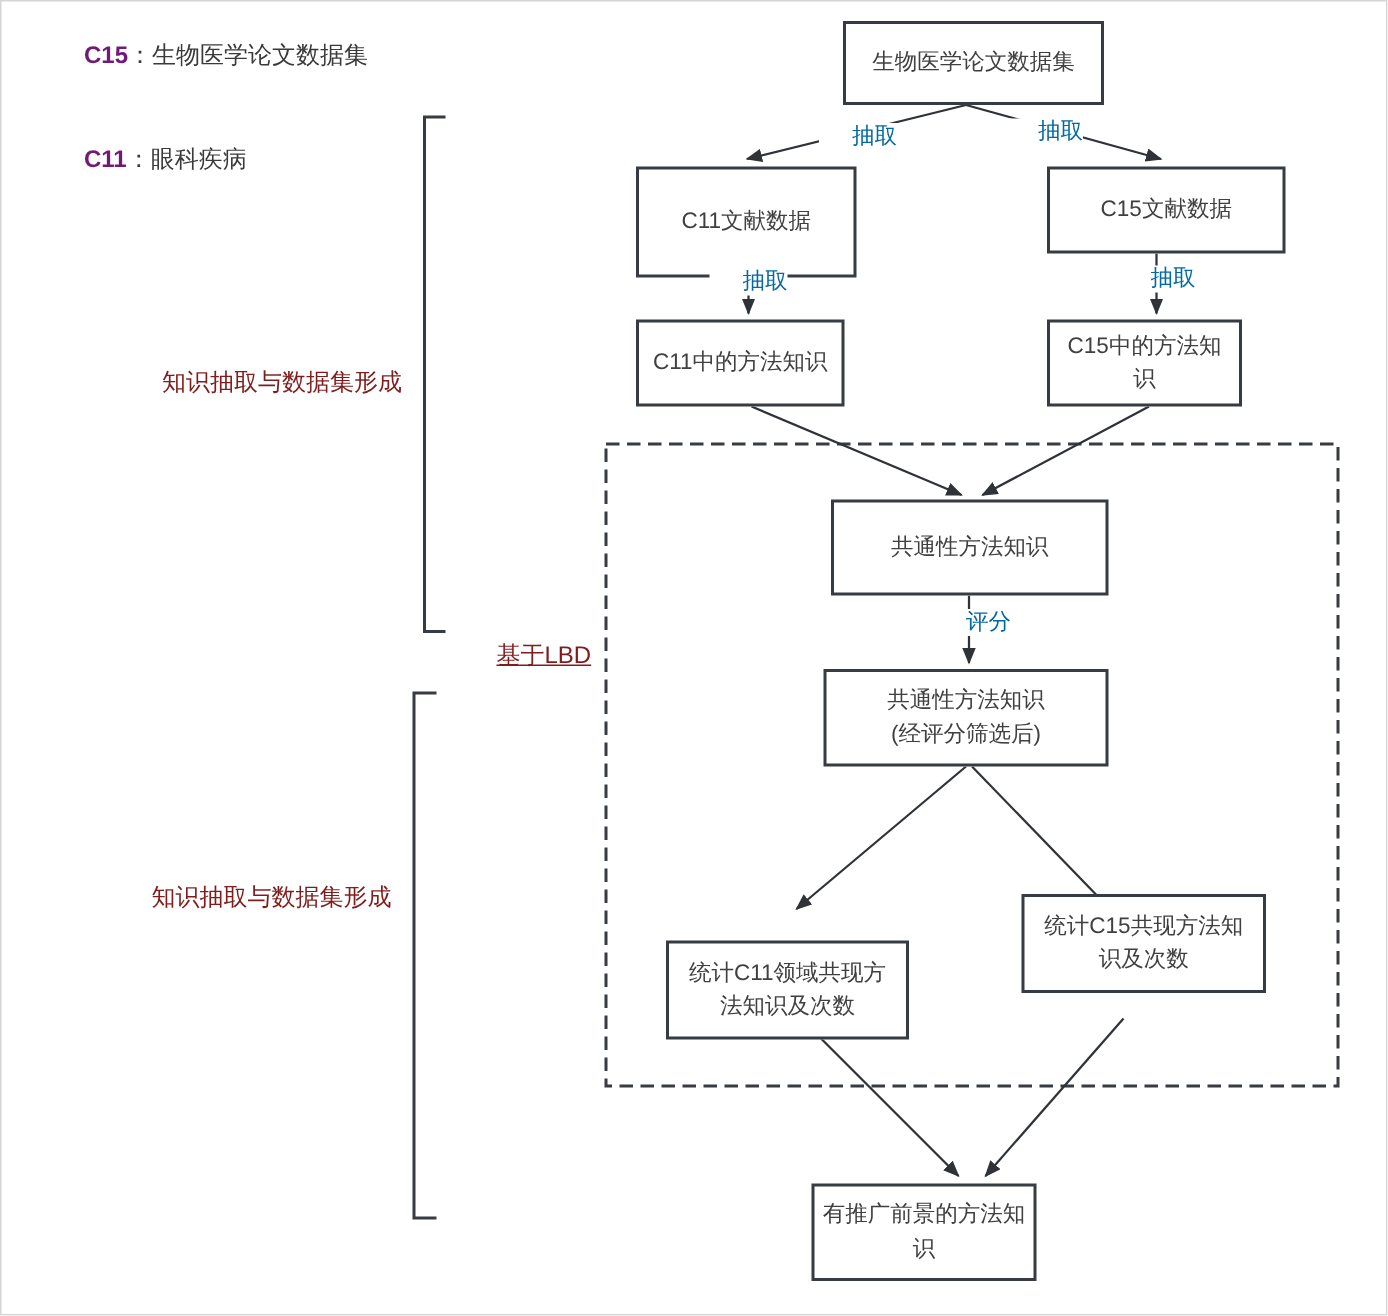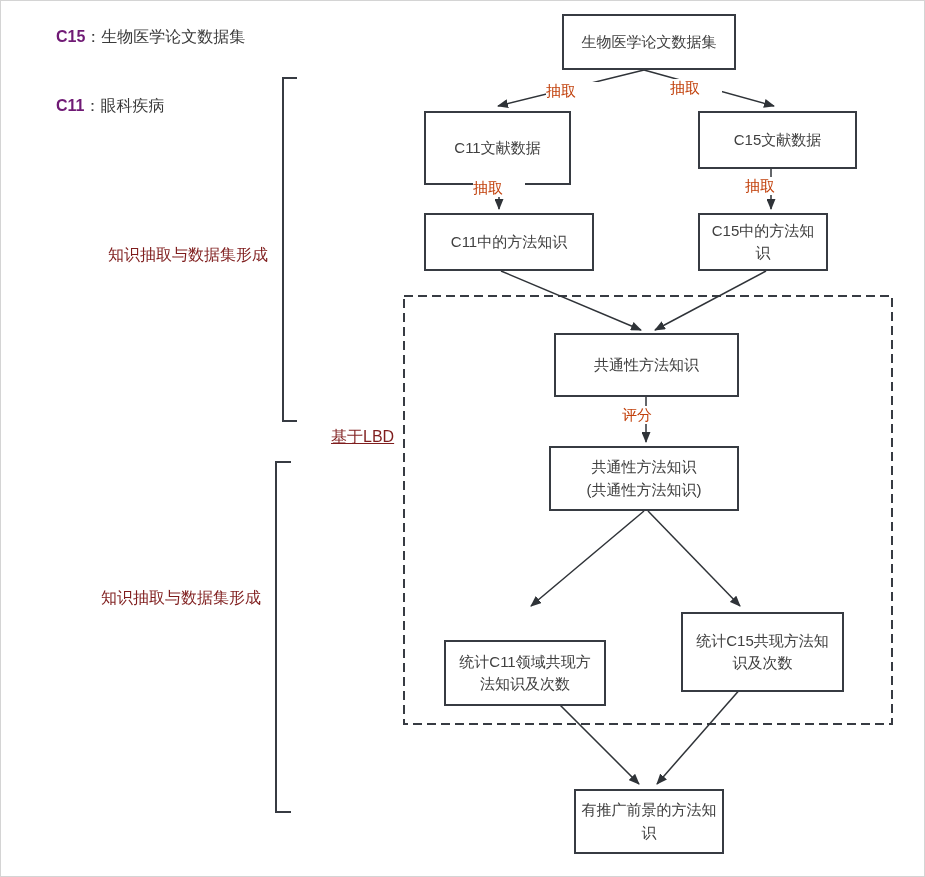--- a/index.html
+++ b/index.html
@@ -19,23 +19,23 @@
     border:2px solid #373b42;
     box-sizing:border-box;
     display:flex;flex-direction:column;
     align-items:center;justify-content:center;
     text-align:center;
     font-size:15px;color:#404040;line-height:1.5;
     padding:2px 8px;
   }
   .edge-label{
     position:absolute;
-    width:52px;text-align:left;
+    width:52px;text-align:right;
     background:#ffffff;
-    font-size:15px;color:#c2410c;
+    font-size:15px;color:#0369a1;
     line-height:1.2;
   }
   .legend-item{
     position:absolute;left:55px;
     font-size:16px;color:#3a3a3a;
     white-space:nowrap;
   }
   .legend-item .code{font-weight:bold;color:#701a75;}
   .stage-label{
     position:absolute;
@@ -89,46 +89,46 @@
   </div>
 
   <div class="node" style="left:423px;top:110px;width:147px;height:74px;">
     <span>C11文献数据</span>
   </div>
 
   <div class="node" style="left:697px;top:110px;width:159px;height:58px;">
     <span>C15文献数据</span>
   </div>
 
-  <div class="node" style="left:423px;top:212px;width:170px;height:58px;padding:2px 4px;">
+  <div class="node" style="left:423px;top:212px;width:139px;height:58px;padding:2px 4px;">
     <span>C11中的方法知识</span>
   </div>
 
   <div class="node" style="left:697px;top:212px;width:130px;height:58px;padding:2px 10px;">
     <span>C15中的方法知识</span>
   </div>
 
   <div class="node" style="left:553px;top:332px;width:185px;height:64px;">
     <span>共通性方法知识</span>
   </div>
 
   <div class="node" style="left:548px;top:445px;width:190px;height:65px;">
     <span>共通性方法知识</span>
-    <span>(共通性方法知识)</span>
+    <span>(经评分筛选后)</span>
   </div>
 
-  <div class="node" style="left:443px;top:639px;width:162px;height:66px;padding:2px 6px;">
+  <div class="node" style="left:443px;top:626px;width:162px;height:66px;padding:2px 6px;">
     <span>统计C11领域共现方法知识及次数</span>
   </div>
 
-  <div class="node" style="left:680px;top:611px;width:163px;height:80px;padding:2px 12px;align-items:flex-end;">
+  <div class="node" style="left:680px;top:595px;width:163px;height:66px;padding:2px 12px;align-items:flex-end;">
     <span>统计C15共现方法知识及次数</span>
   </div>
 
-  <div class="node" style="left:573px;top:788px;width:150px;height:65px;padding:2px 4px;">
+  <div class="node" style="left:540px;top:788px;width:150px;height:65px;padding:2px 4px;">
     <span>有推广前景的方法知识</span>
   </div>
 
   <div class="edge-label" style="left:545px;top:81px;">抽取</div>
   <div class="edge-label" style="left:669px;top:78px;">抽取</div>
   <div class="edge-label" style="left:472px;top:178px;">抽取</div>
   <div class="edge-label" style="left:744px;top:176px;">抽取</div>
   <div class="edge-label" style="left:621px;top:405px;">评分</div>
 
 </div>

